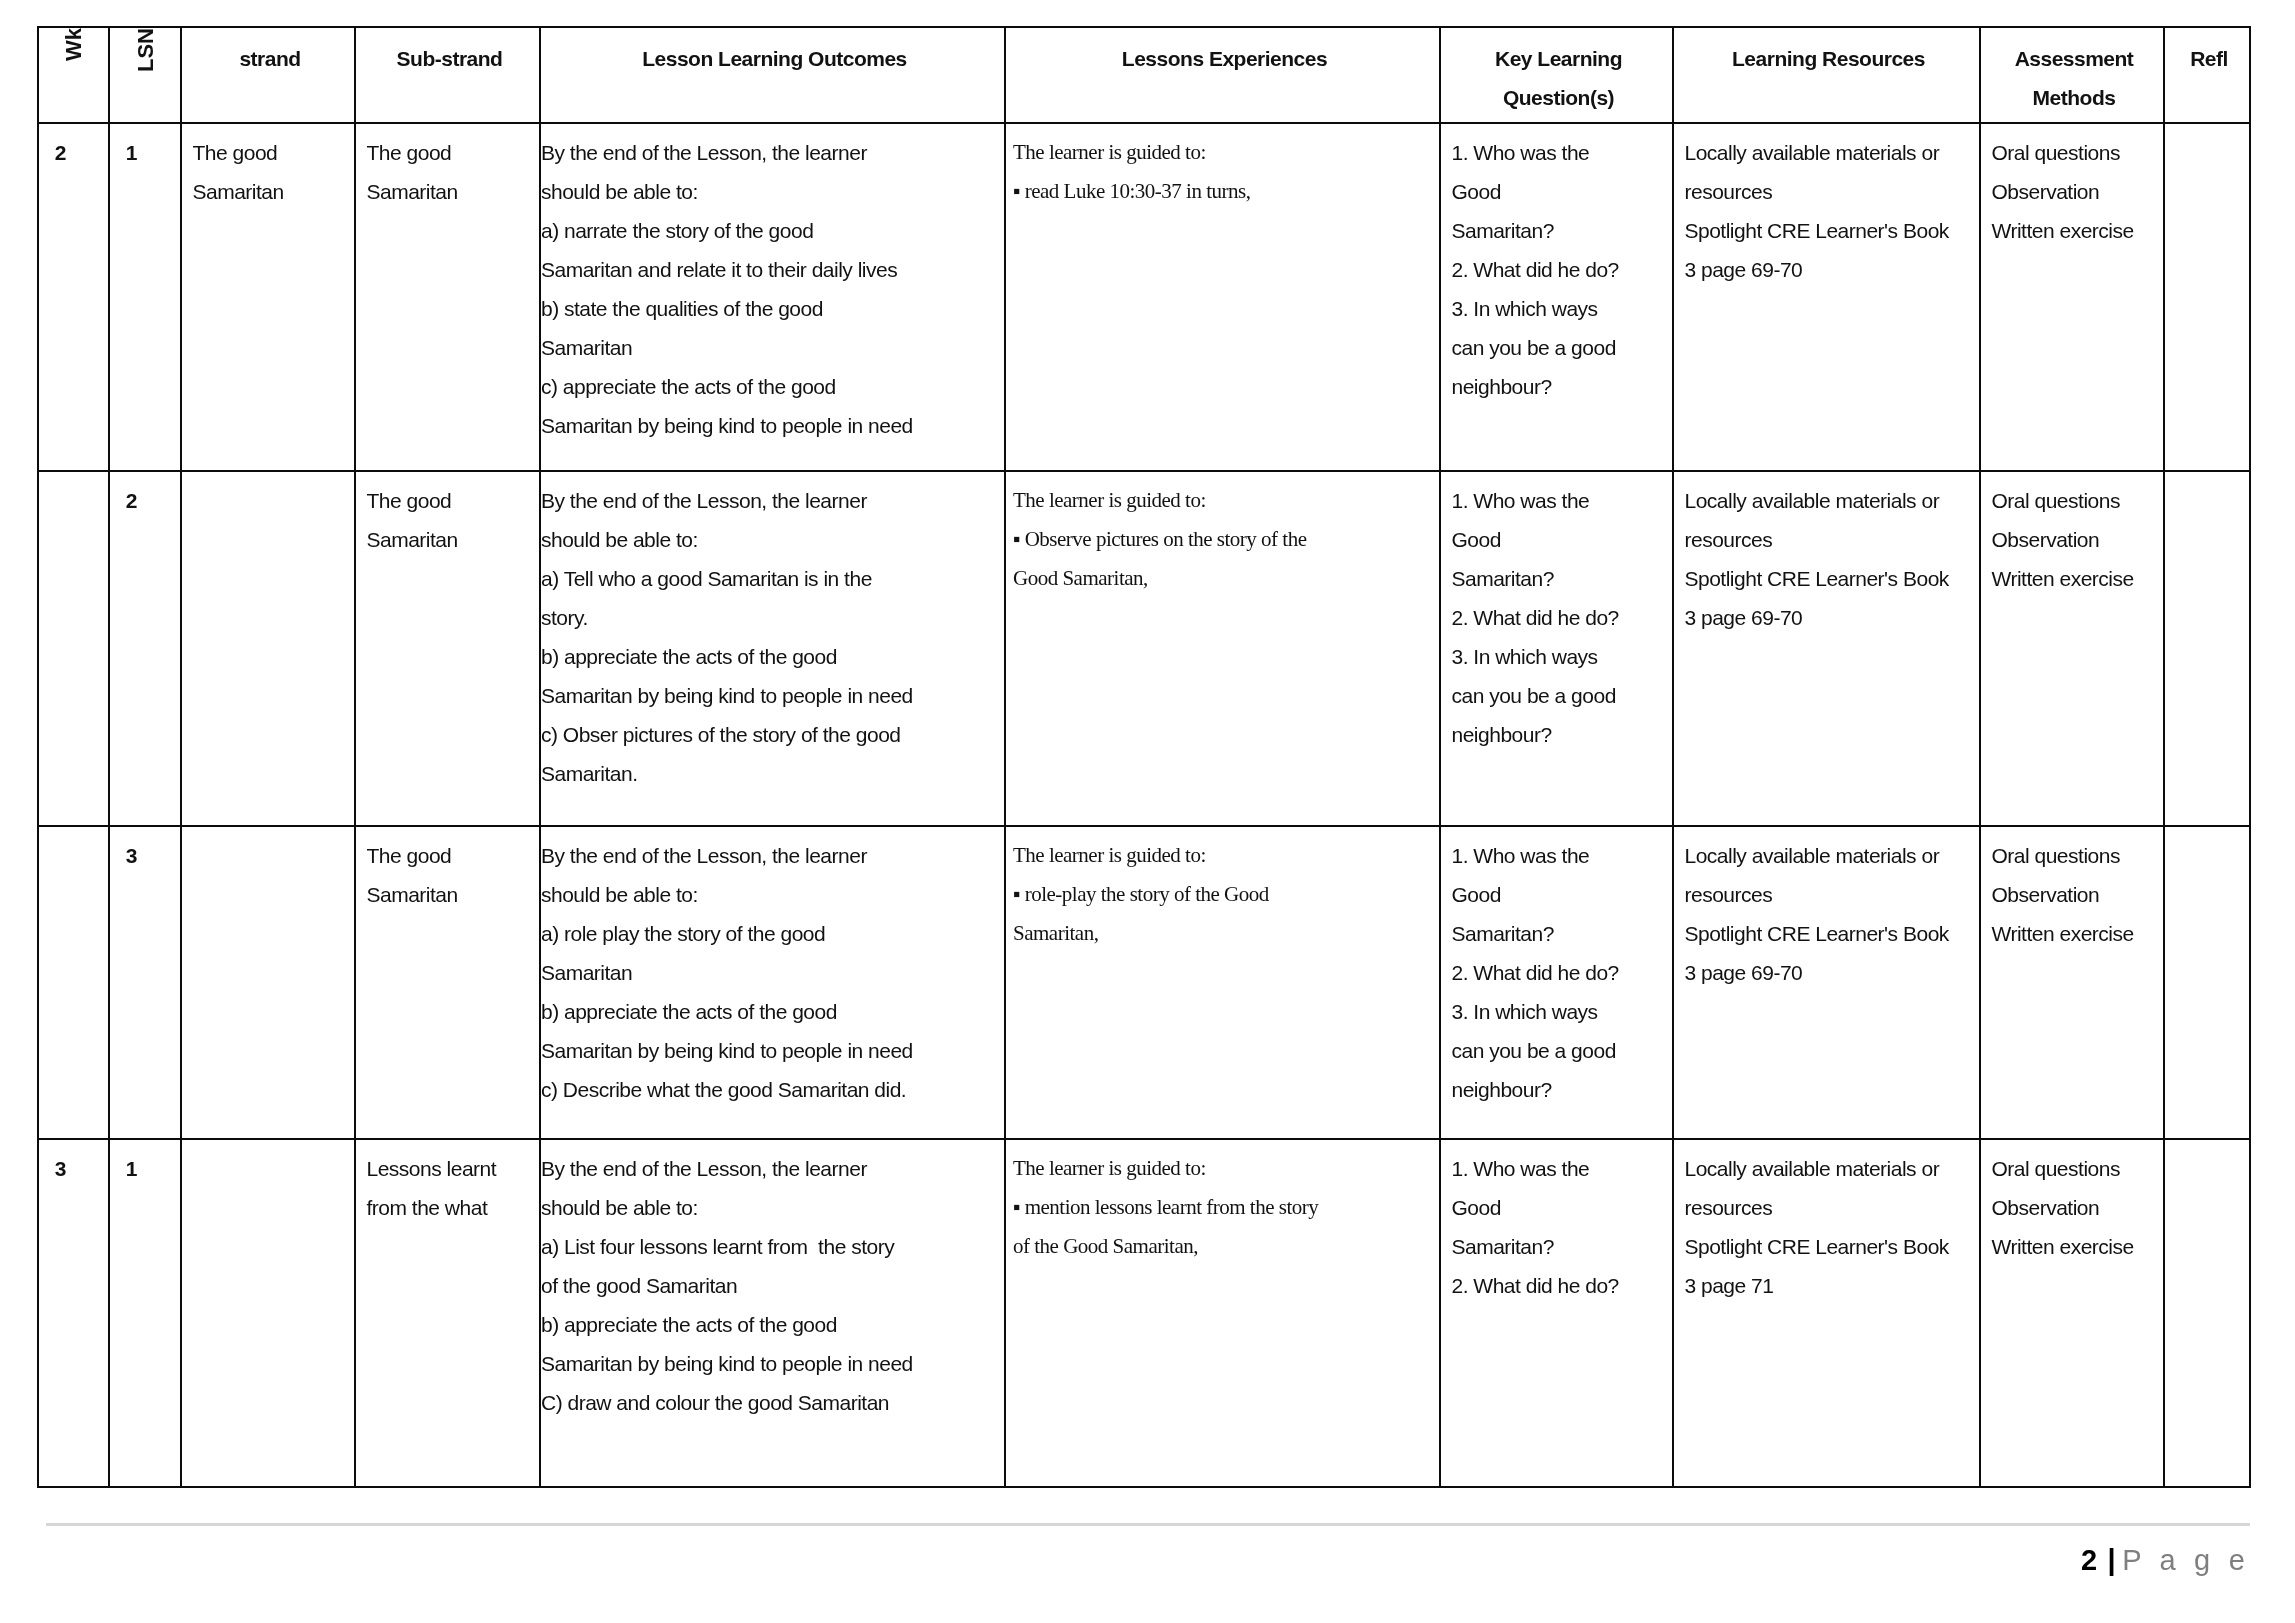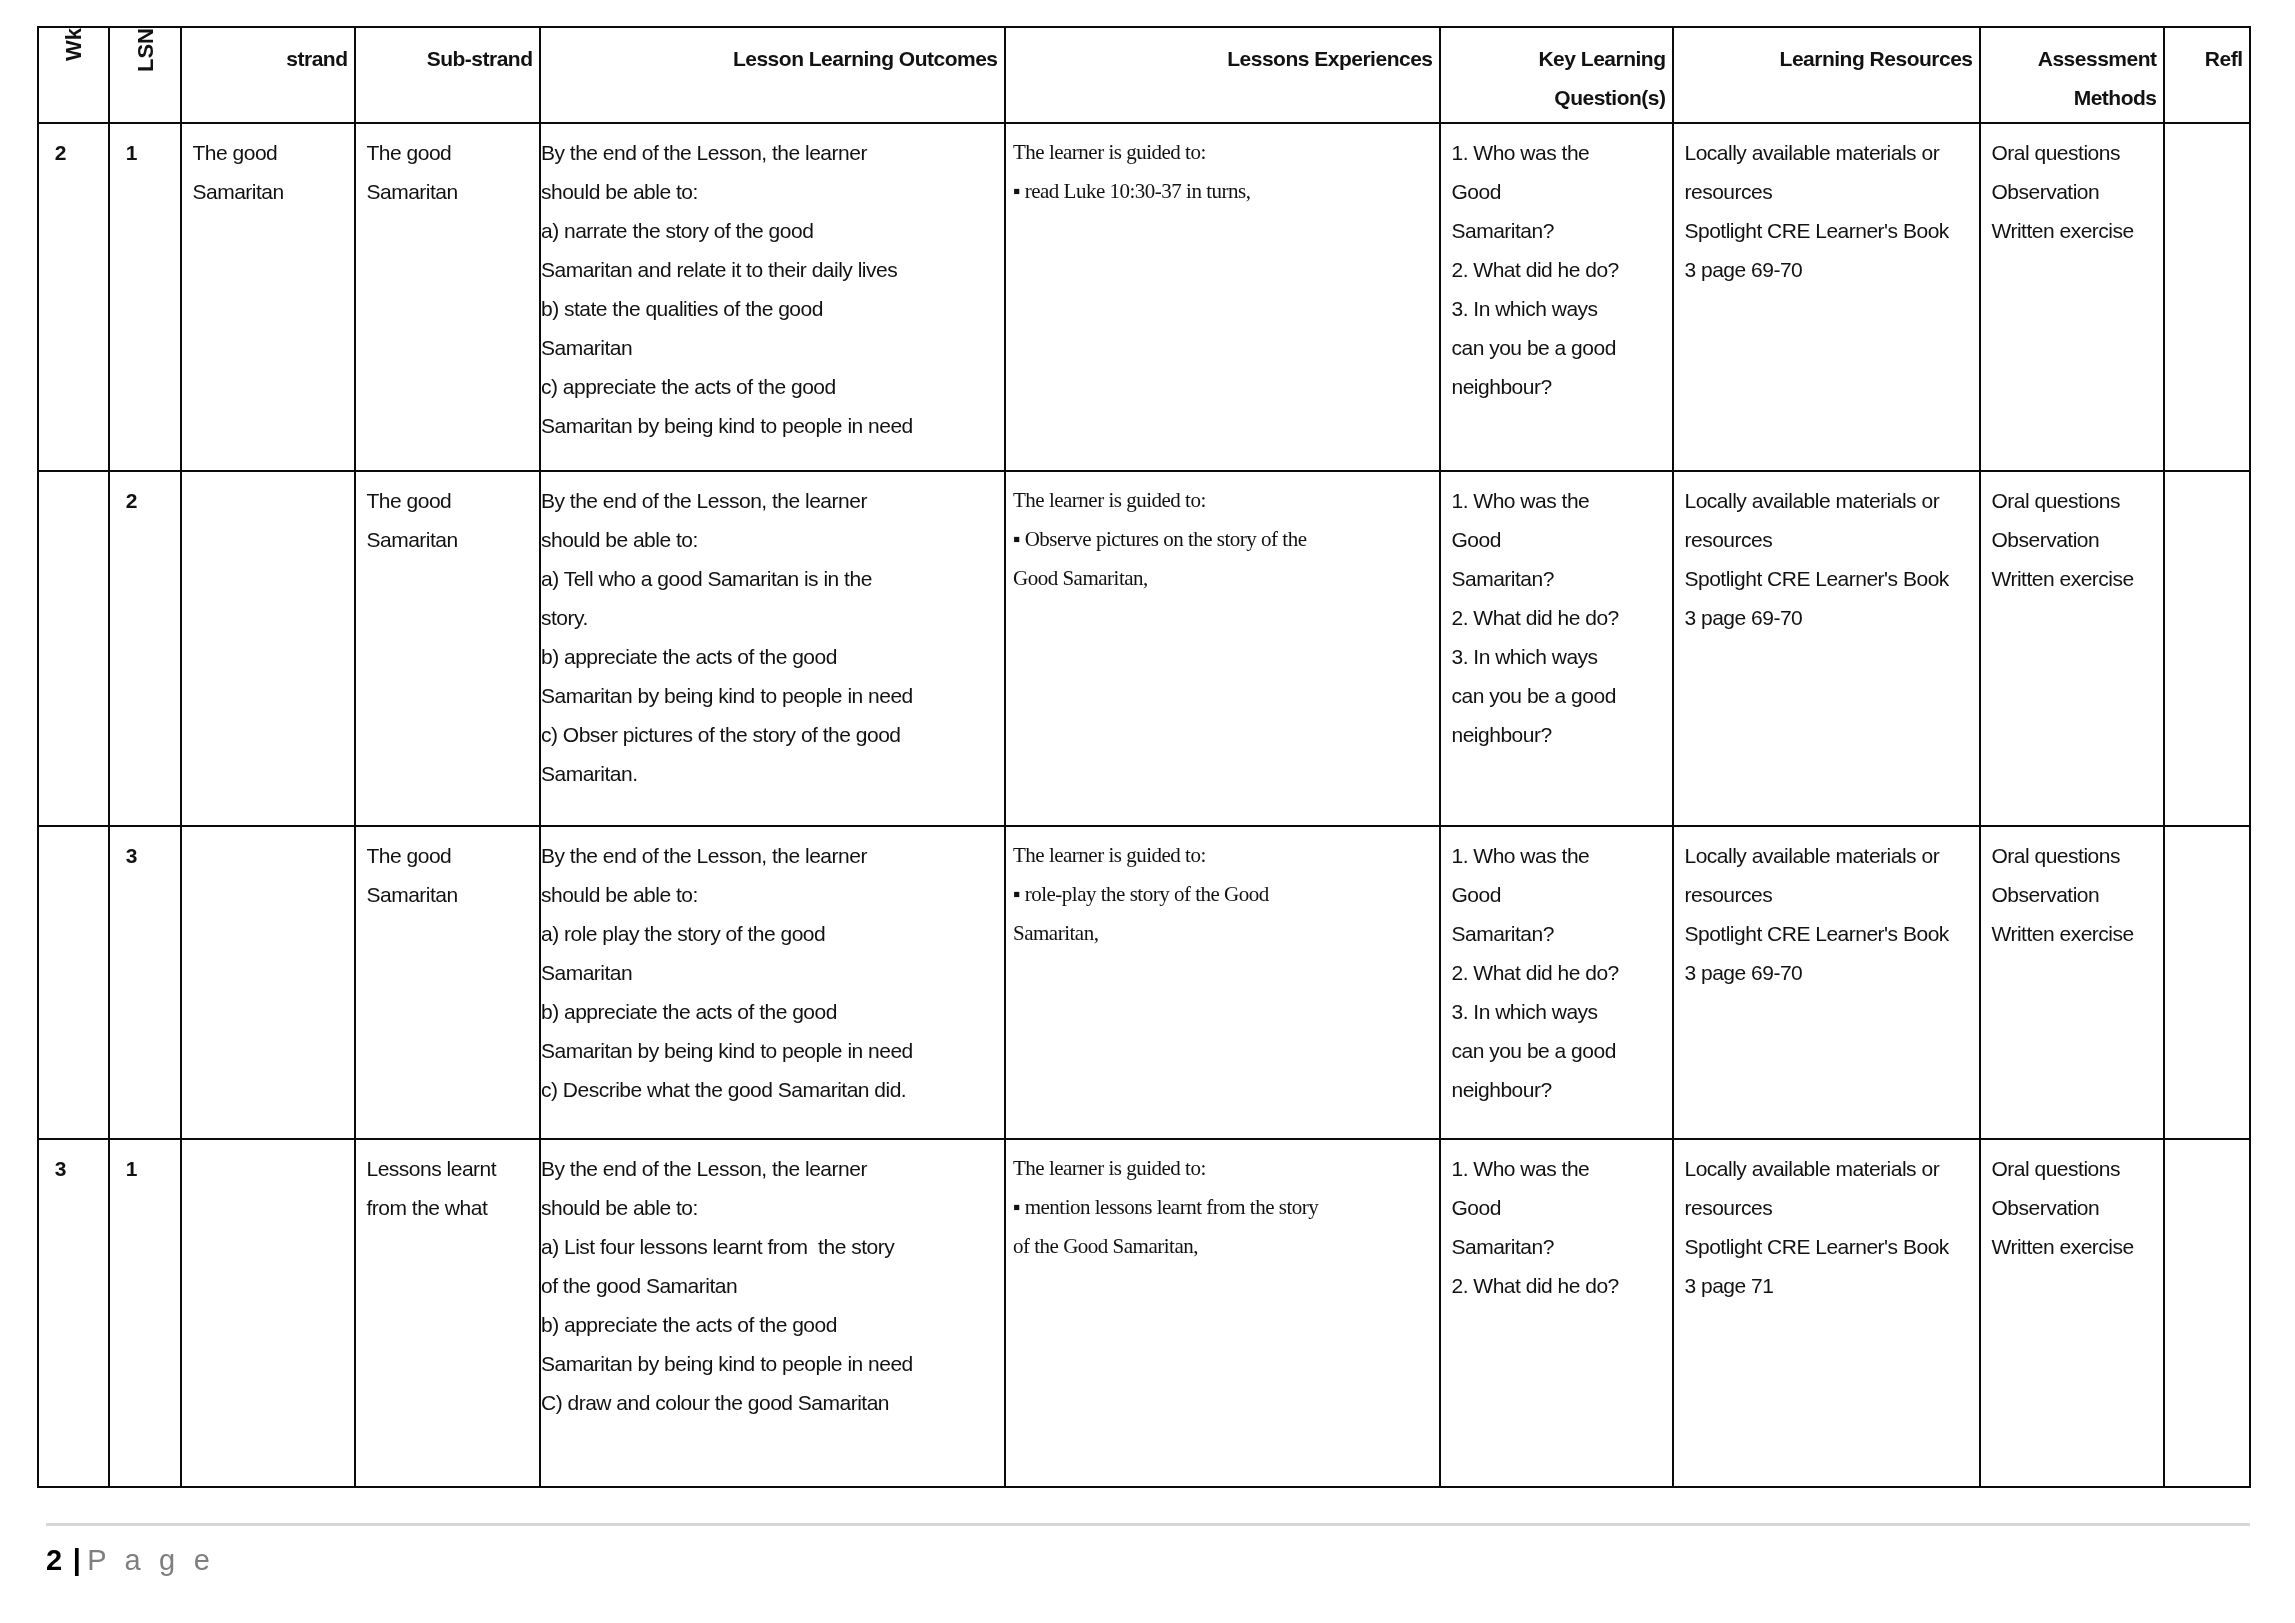--- a/index.html
+++ b/index.html
@@ -7,40 +7,40 @@
     font-family:"Liberation Sans","DejaVu Sans",sans-serif; color:#121212; }
   .page { position:relative; width:2295px; height:1623px; background:#fff; }
 
   table.sow { position:absolute; left:37px; top:26px; width:2212px;
     border-collapse:collapse; table-layout:fixed; }
   table.sow th, table.sow td { border:2px solid #0b0b0b; vertical-align:top;
     font-size:21px; letter-spacing:-0.5px; line-height:39px;
     white-space:pre-wrap; overflow:hidden; }
   table.sow tr.last td { border-bottom-width:2.6px; }
 
-  th { font-weight:bold; font-size:22px; line-height:29px; text-align:right;
+  th { font-weight:bold; font-size:22px; line-height:29px; text-align:center;
     padding:10.5px 6.5px 5.2px 10.5px; }
   th.vert { vertical-align:bottom; text-align:center; padding:0 0 5.2px 0; }
   th.vert .vtext { display:inline-block; writing-mode:vertical-rl;
     transform:rotate(180deg); font-size:22px; letter-spacing:0; }
 
   td { padding:9.2px 6.5px 5.2px 10.5px; }
   td.num { font-weight:bold; font-size:23.6px; padding:9.2px 0 0 15.7px; }
   td.outc { padding-left:0; }
   td.expr { padding-left:7px;font-family:Liberation Serif, serif; }
   td.biglh { line-height:48px; }
 
   tr.hrow  { height:71px; }
   tr.row-a { height:348px; }
   tr.row-b { height:355px; }
   tr.row-c { height:313px; }
   tr.row-d { height:348px; }
 
   .footer { position:absolute; left:46px; top:1523px; width:2204px;
-    border-top:3.3px solid #d6d6d6; padding-top:18.3px; font-size:29px; }
+    border-top:3.3px solid #d6d6d6; padding-top:18.3px; font-size:29px;text-align:right; }
   .footer .pg-num { font-weight:bold; color:#000; letter-spacing:1.3px; }
   .footer .pg-sep { font-weight:bold; color:#000; margin:0 6.5px 0 9.2px; }
   .footer .pg-label { color:#7f7f7f; letter-spacing:5.2px; }
 </style>
 </head>
 <body>
 
 <div class="page">
 
   <table class="sow">

